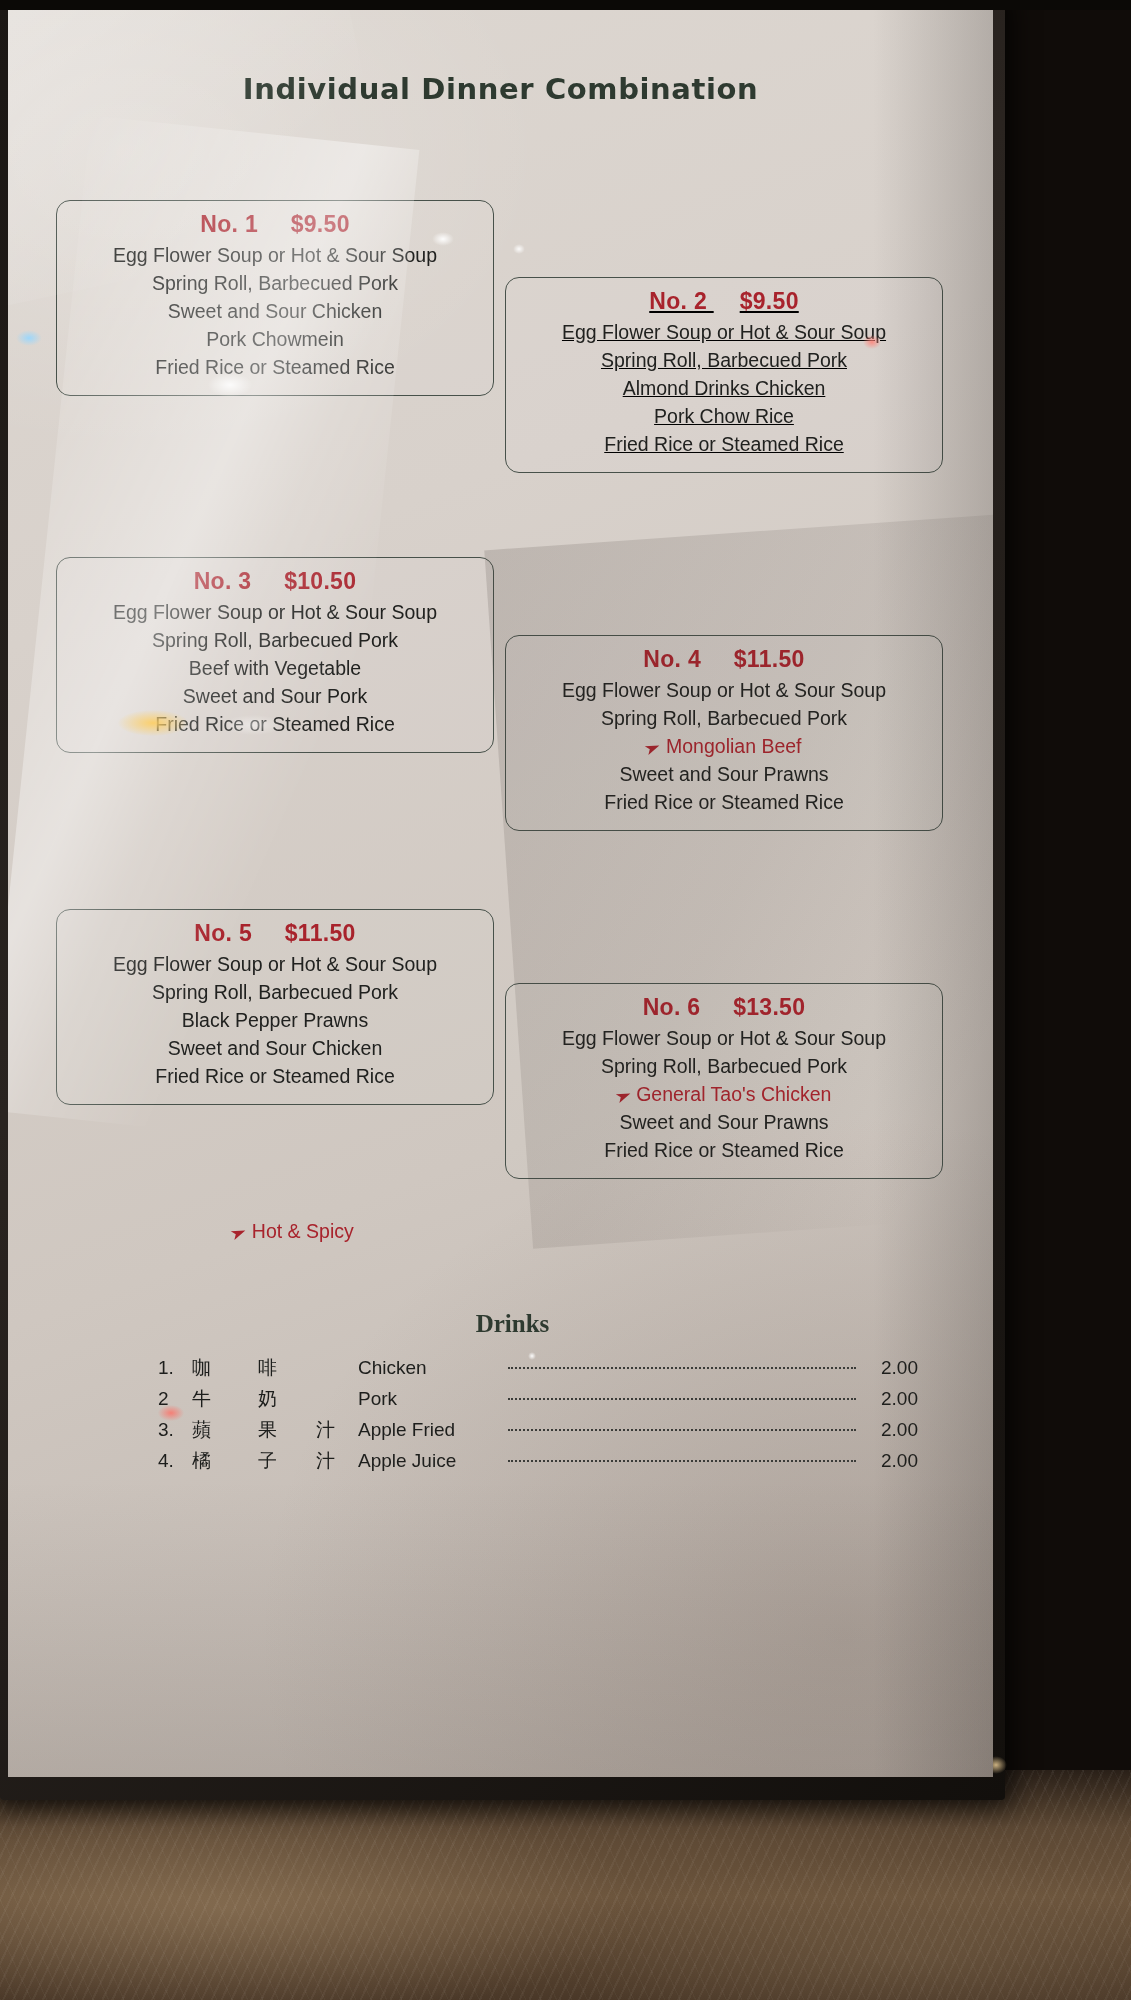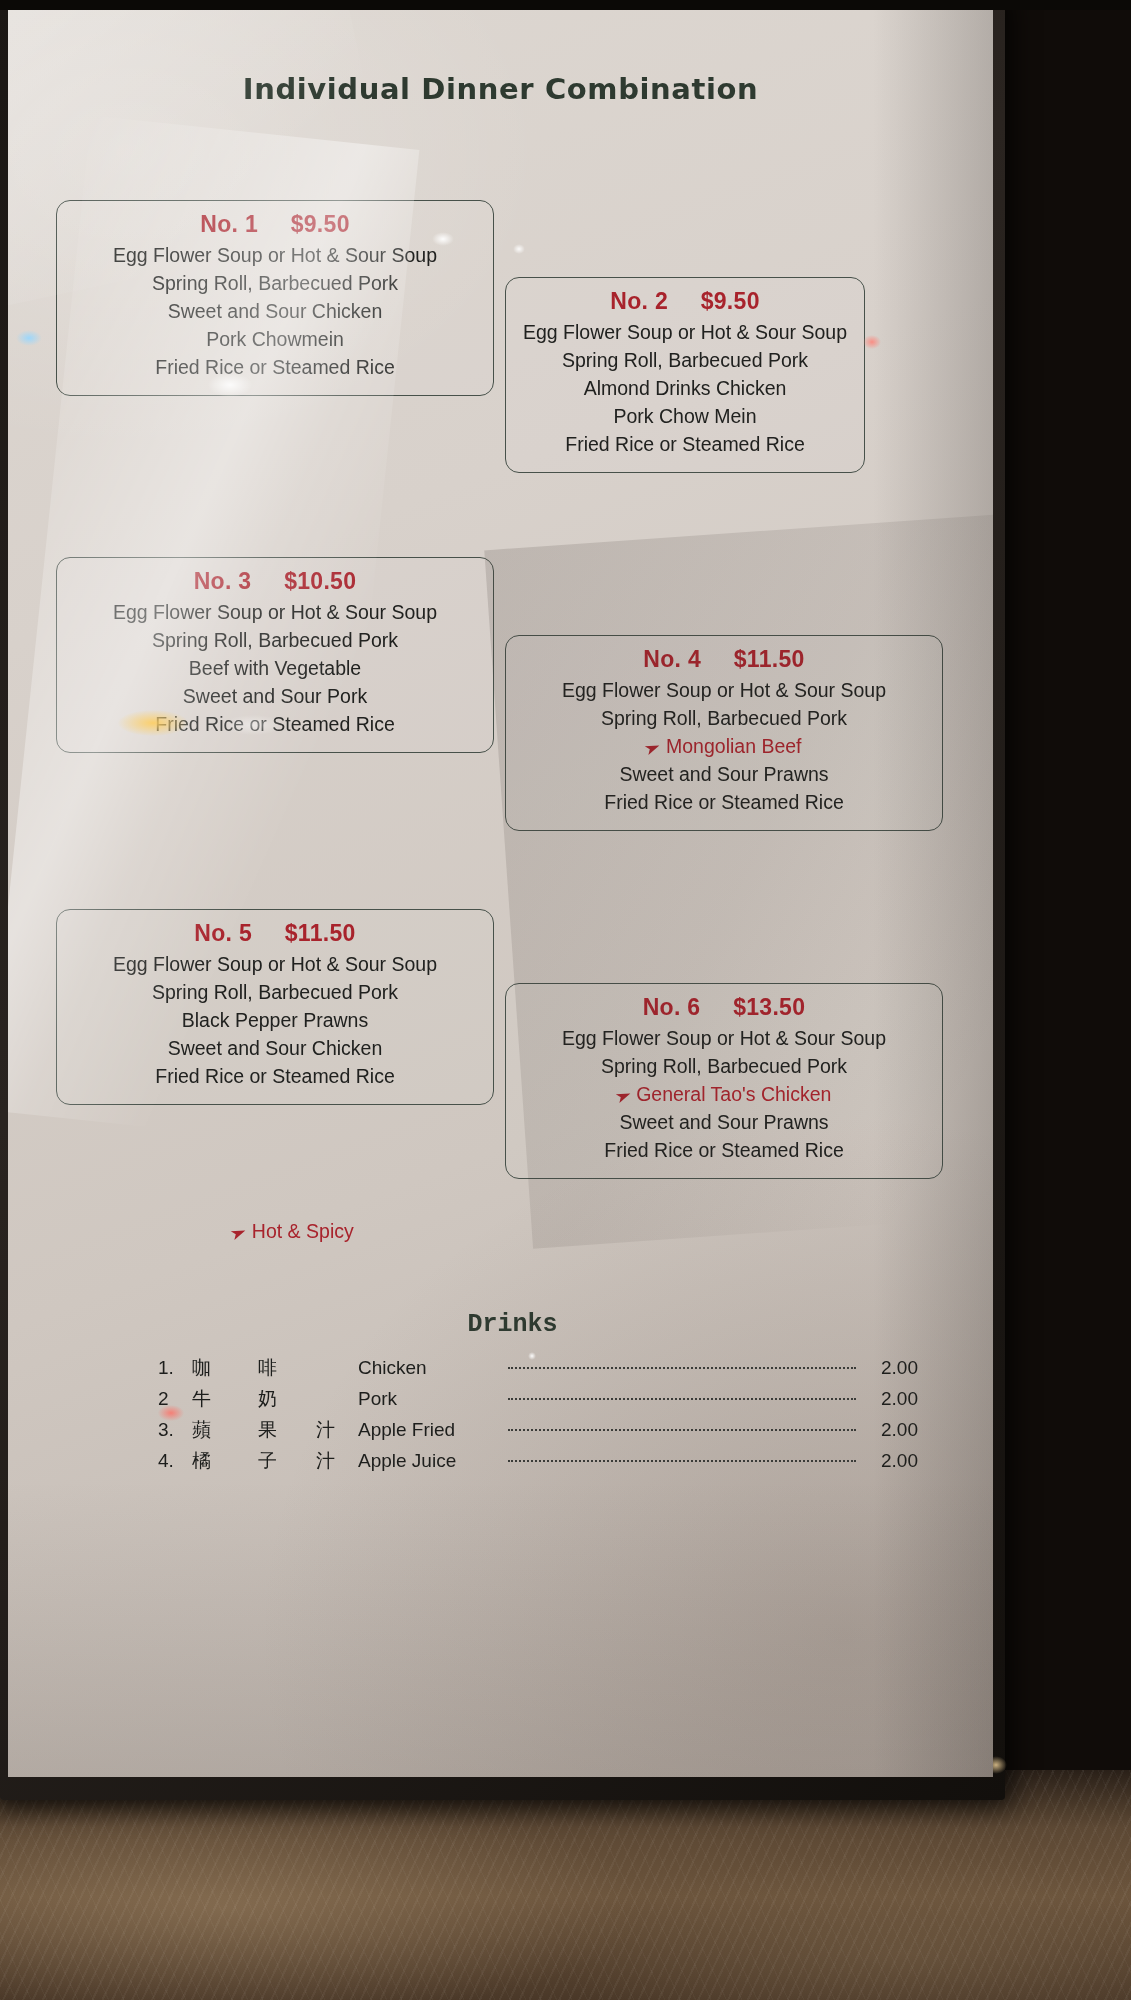--- a/index.html
+++ b/index.html
@@ -183,21 +183,21 @@
   }
 
   #drinks-title {
     position: absolute;
     left: 0; top: 1300px;
     width: 1009px;
     text-align: center;
     font-size: 25px;
     font-weight: bold;
     color: #2e3a30;
-    font-family: Liberation Mono, monospace;
+    font-family: Liberation Serif, serif;
   }
 
   #drinks {
     position: absolute;
     left: 150px; top: 1345px;
     width: 760px;
   }
   .drink-row {
     display: flex;
     align-items: baseline;
@@ -254,29 +254,29 @@
           <span>No. 1</span>
           <span class="price">$9.50</span>
         </div>
         <div class="line">Egg Flower Soup or Hot &amp; Sour Soup</div>
         <div class="line">Spring Roll, Barbecued Pork</div>
         <div class="line">Sweet and Sour Chicken</div>
         <div class="line">Pork Chowmein</div>
         <div class="line">Fried Rice or Steamed Rice</div>
       </div>
 
-      <div class="combo" style="left:497px; top:267px; width:360px;">
+      <div class="combo" style="left:497px; top:267px; width:438px;text-decoration:underline;">
         <div class="head">
           <span>No. 2</span>
           <span class="price">$9.50</span>
         </div>
         <div class="line">Egg Flower Soup or Hot &amp; Sour Soup</div>
         <div class="line">Spring Roll, Barbecued Pork</div>
         <div class="line">Almond Drinks Chicken</div>
-        <div class="line">Pork Chow Mein</div>
+        <div class="line">Pork Chow Rice</div>
         <div class="line">Fried Rice or Steamed Rice</div>
       </div>
 
       <div class="combo" style="left:48px; top:547px; width:438px;">
         <div class="head">
           <span>No. 3</span>
           <span class="price">$10.50</span>
         </div>
         <div class="line">Egg Flower Soup or Hot &amp; Sour Soup</div>
         <div class="line">Spring Roll, Barbecued Pork</div>

